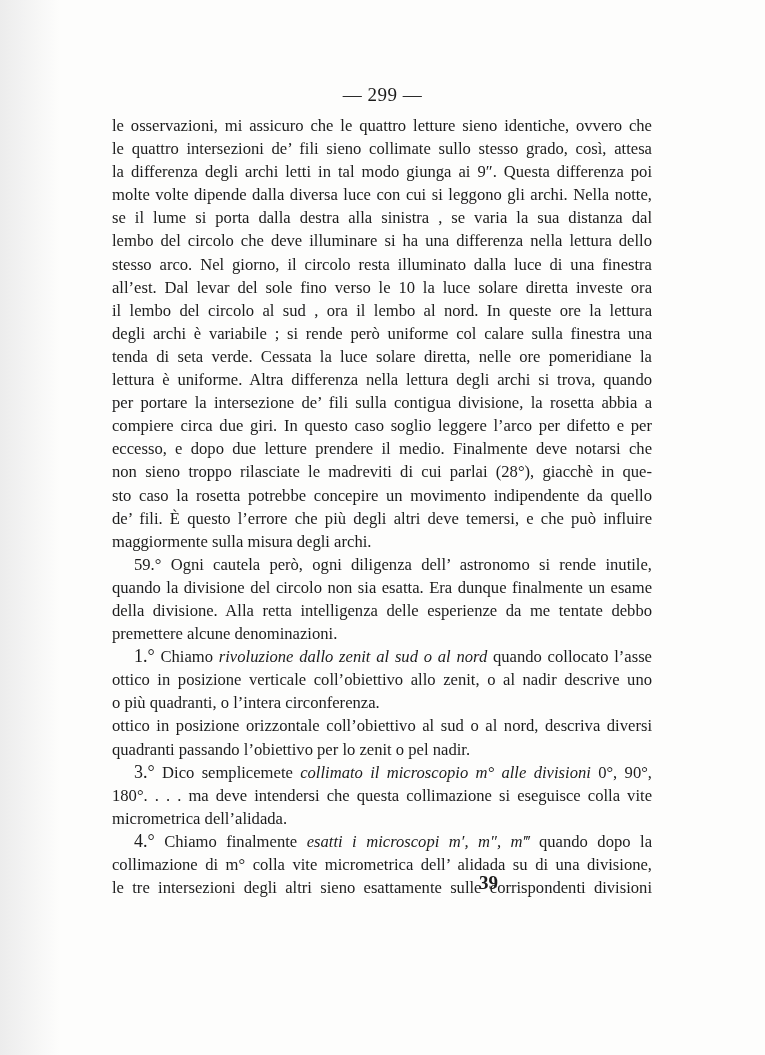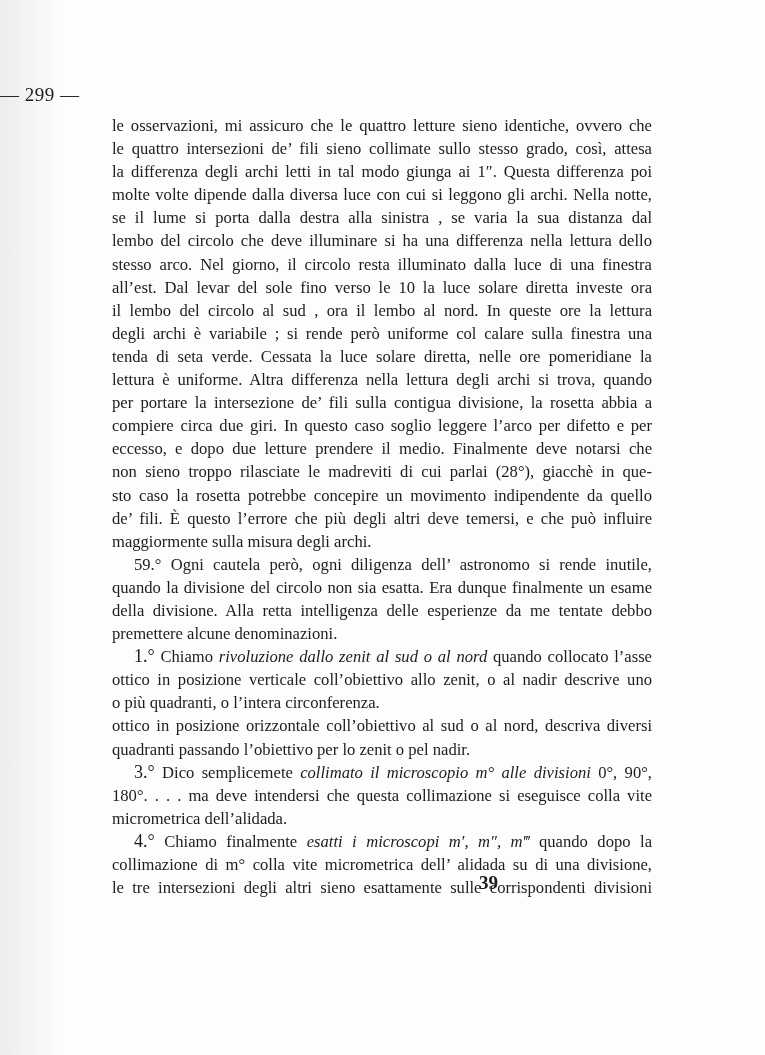--- a/index.html
+++ b/index.html
@@ -9,21 +9,21 @@
     font-family: "Liberation Serif", "DejaVu Serif", serif;
     color: #1c1c1c;
     position: relative;
   }
   .page-shade {
     position: absolute; left: 0; top: 0; width: 60px; height: 1055px;
     background: linear-gradient(to right, #ececec, #fdfdfc);
   }
   .header {
     position: absolute; top: 84px; left: 0; width: 765px;
-    text-align: left; font-size: 19px; letter-spacing: 0.5px;
+    text-align: center; font-size: 19px; letter-spacing: 0.5px;
   }
   .body-text {
     position: absolute; left: 112px; top: 114px; width: 540px;
     font-size: 16.6px; line-height: 23.1px;
   }
   .line {
     display: block; white-space: nowrap;
     text-align: justify; text-align-last: justify; height: 23.1px;
   }
   .line.last { text-align-last: left; }
@@ -38,21 +38,21 @@
 </head>
 <body>
 
 <div class="page-shade"></div>
 
 <div class="header">— 299 —</div>
 
 <div class="body-text">
   <span class="line">le osservazioni, mi assicuro che le quattro letture sieno identiche, ovvero che</span>
   <span class="line">le quattro intersezioni de’ fili sieno collimate sullo stesso grado, così, attesa</span>
-  <span class="line">la differenza degli archi letti in tal modo giunga ai 1″. Questa differenza poi</span>
+  <span class="line">la differenza degli archi letti in tal modo giunga ai 9″. Questa differenza poi</span>
   <span class="line">molte volte dipende dalla diversa luce con cui si leggono gli archi. Nella notte,</span>
   <span class="line">se il lume si porta dalla destra alla sinistra , se varia la sua distanza dal</span>
   <span class="line">lembo del circolo che deve illuminare si ha una differenza nella lettura dello</span>
   <span class="line">stesso arco. Nel giorno, il circolo resta illuminato dalla luce di una finestra</span>
   <span class="line">all’est. Dal levar del sole fino verso le 10 la luce solare diretta investe ora</span>
   <span class="line">il lembo del circolo al sud , ora il lembo al nord. In queste ore la lettura</span>
   <span class="line">degli archi è variabile ; si rende però uniforme col calare sulla finestra una</span>
   <span class="line">tenda di seta verde. Cessata la luce solare diretta, nelle ore pomeridiane la</span>
   <span class="line">lettura è uniforme. Altra differenza nella lettura degli archi si trova, quando</span>
   <span class="line">per portare la intersezione de’ fili sulla contigua divisione, la rosetta abbia a</span>

